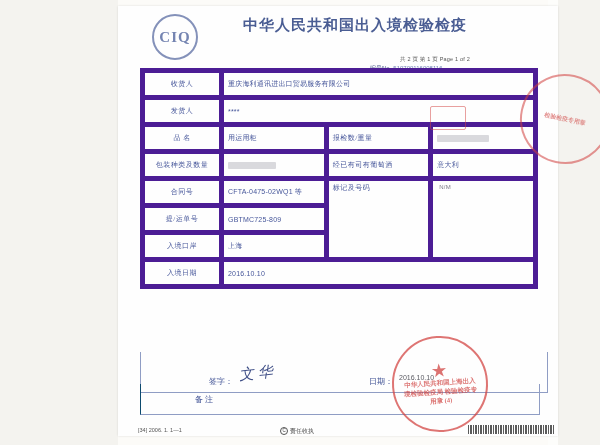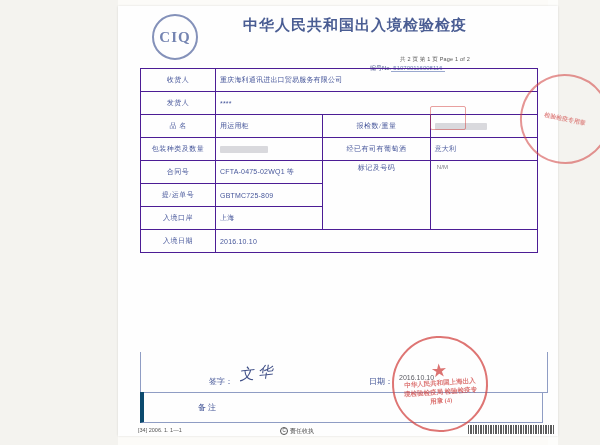--- a/index.html
+++ b/index.html
@@ -118,21 +118,21 @@
   
   table.cert {
     position: absolute;
     left: 140px;
     top: 68px;
     width: 398px;
     border-collapse: collapse;
     table-layout: fixed;
   }
   table.cert td {
-    border: 1px solid #4c1d95;
+    border: 5px solid #4c1d95;
     height: 20px;
     font-size: 7px;
     color: #46569a;
     padding: 1px 4px;
     vertical-align: middle;
   }
   td.lab {
     width: 66px;
     text-align: center;
     color: #3f5194;
@@ -140,21 +140,21 @@
     font-size: 8px;
     letter-spacing: .5px;
   }
   td.val {
     color: #5b5b63;
     font-size: 6.5px;
     letter-spacing: .2px;
   }
   td.lab2 {
     width: 62px;
-    text-align: center;
+    text-align: left;
     font-family: "Liberation Serif", serif;
     font-size: 8px;
     letter-spacing: .5px;
   }
   .redacted {
     display: inline-block;
     background: #d9d9dd;
     color: transparent;
     border-radius: 1px;
     height: 7px;
@@ -240,24 +240,24 @@
   .date-val {
     position: absolute;
     left: 258px;
     top: 22px;
     font-size: 7px;
     color: #5b5b63;
   }
   .remark-row {
     position: absolute;
     left: 140px;
-    top: 392px;
+    top: 384px;
     width: 398px;
     height: 30px;
-    border-left: 4px solid #0c4a6e;
+    border-left: 1px solid #0c4a6e;
     border-right: 1px solid #8f9dc4;
     border-bottom: 1px solid #8f9dc4;
   }
   .remark-label {
     position: absolute;
     left: 54px;
     top: 10px;
     font-size: 8px;
     font-family: "Liberation Serif", serif;
     color: #3f5194;

